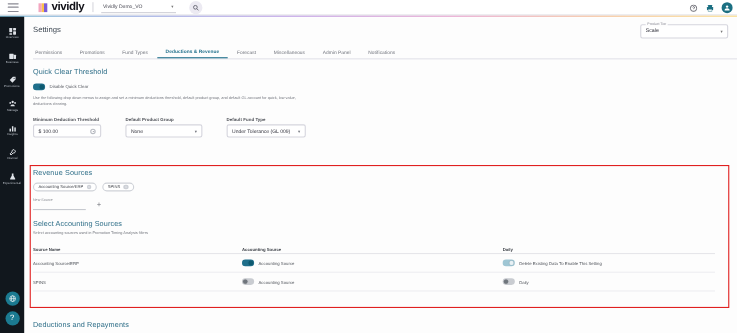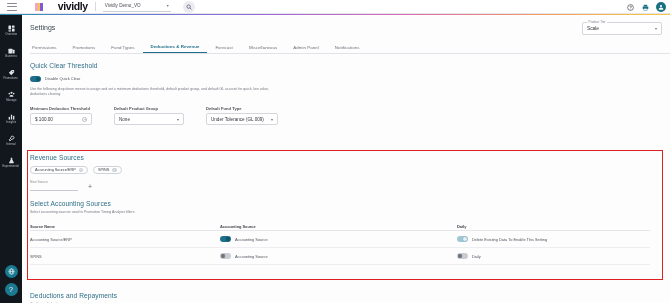--- a/index.html
+++ b/index.html
@@ -18,21 +18,21 @@
     display: flex; align-items: center;
     border-bottom: 1px solid #e6e6ea;
     z-index: 30;
   }
   .hamburger {
     width: 10px; height: 8px; margin-left: 7px;
     display: flex; flex-direction: column; justify-content: space-between;
     cursor: pointer;
   }
   .hamburger i { display:block; height: 1px; background: #8a8a94; border-radius:1px;}
-  .brand { display:flex; align-items:center; margin-left: 18px; gap: 13px; }
+  .brand { display:flex; align-items:center; margin-left: 18px; gap: 2px; }
   .brand-mark { display:flex; height: 8px; align-items:stretch; }
   .brand-mark span { width: 2.6px; display:block; }
   .bm1 { background:#f4a6c0; }
   .bm2 { background:#fbc34a; }
   .bm3 { background:#7b5cd6; }
   .brand-word {
     font-size: 10.5px; font-weight: 700; color: #111118;
     letter-spacing: -0.4px; margin-left: 2px; line-height: 1;
   }
   .divider-v { width:1px; height: 9px; background:#d8d8de; margin: 0 7px; }

